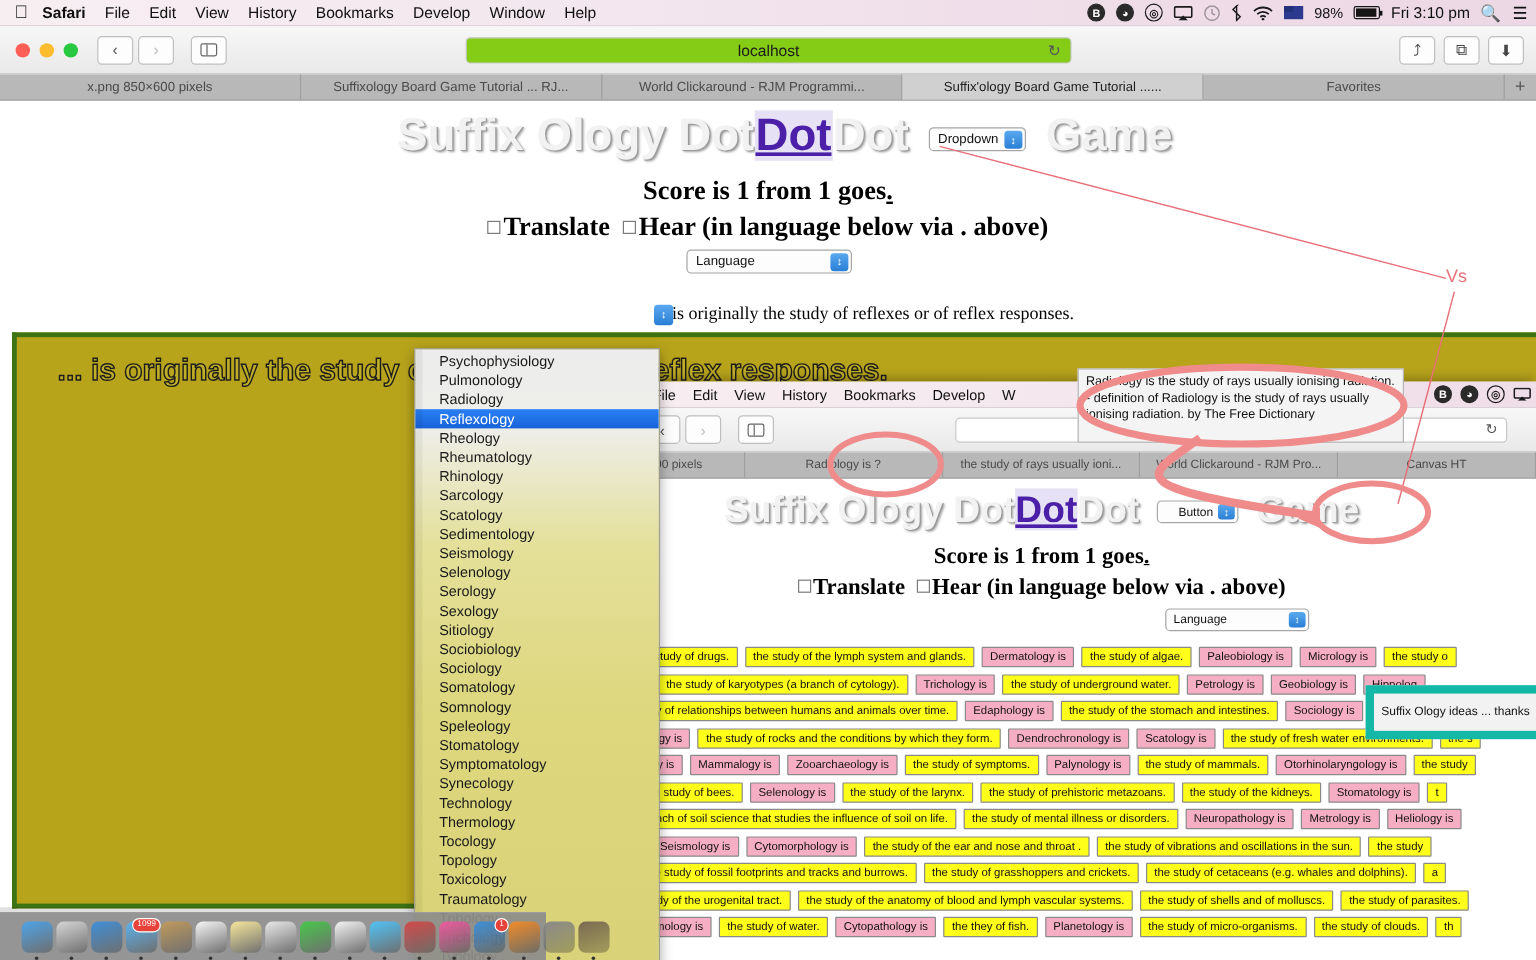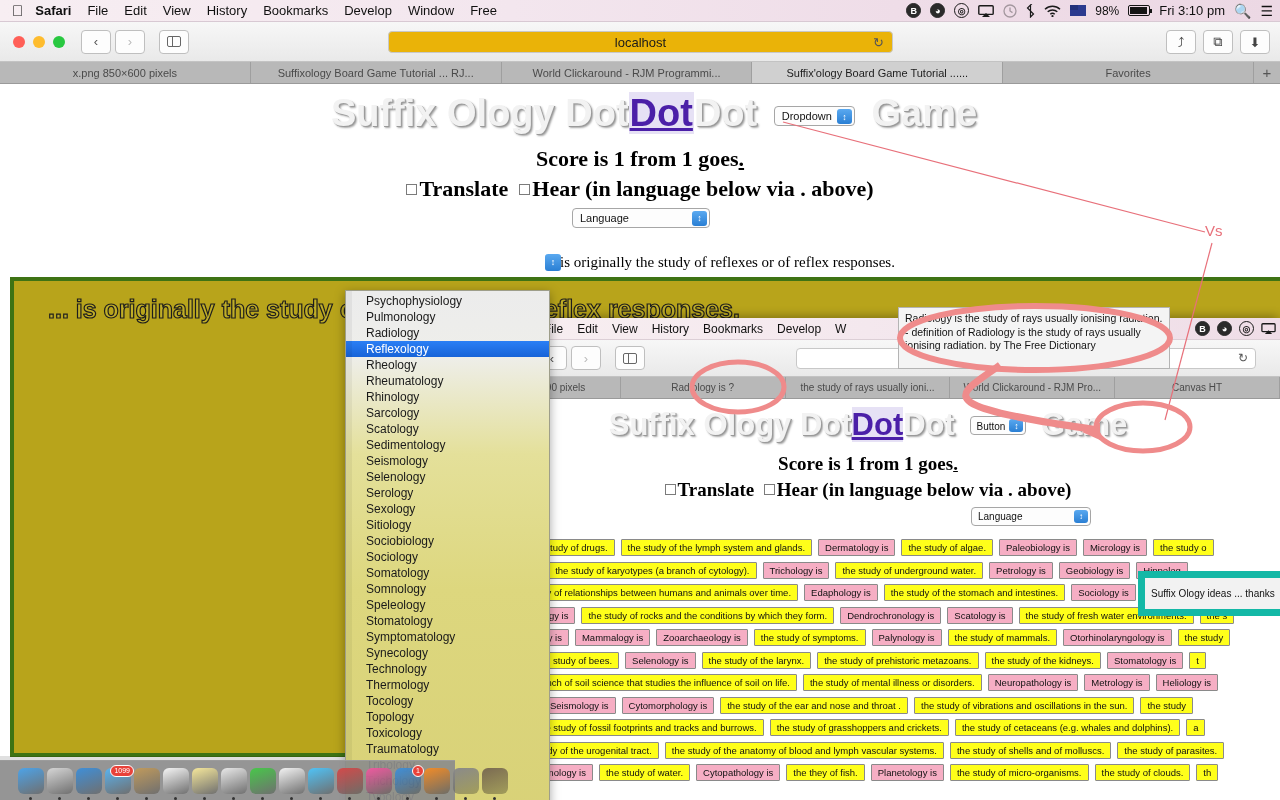--- a/index.html
+++ b/index.html
@@ -60,21 +60,21 @@
     border-radius: 4px; display: flex; align-items: center; justify-content: center;
     font-size: 13px; color: #555;
   }
   .navgrp { display: flex; margin-left: 16px; gap: 4px; }
   .navbtn.dim { color: #bbb; }
   .sidebtn { margin-left: 14px; }
   .sidebar-glyph { width: 14px; height: 11px; border: 1.4px solid #666; border-radius: 2px; position: relative; }
   .sidebar-glyph:after { content:""; position:absolute; left:4px; top:0; bottom:0; width:1.4px; background:#666; }
   .urlbar {
     position: absolute; left: 388px; top: 31px; width: 505px; height: 22px;
-    background: #eab308; border: 1px solid #c8c8c8; border-radius: 4px;
+    background: #84cc16; border: 1px solid #c8c8c8; border-radius: 4px;
     display: flex; align-items: center; justify-content: center;
     font-size: 13px; color: #1a1a1a;
   }
   .urlbar .reload { position: absolute; right: 8px; font-size: 13px; color: #555; }
   .toolbar-right { position: absolute; right: 10px; top: 30px; display: flex; gap: 7px; }
   .tr-btn {
     width: 30px; height: 24px; border: 1px solid #bfbfbf; background: #fdfdfd; border-radius: 4px;
     display:flex; align-items:center; justify-content:center; font-size: 13px; color:#444;
   }
   .tabstrip {
@@ -294,21 +294,21 @@
   <div class="menubar">
     <span class="apple"></span>
     <span class="mi bold">Safari</span>
     <span class="mi">File</span>
     <span class="mi">Edit</span>
     <span class="mi">View</span>
     <span class="mi">History</span>
     <span class="mi">Bookmarks</span>
     <span class="mi">Develop</span>
     <span class="mi">Window</span>
-    <span class="mi">Free</span>
+    <span class="mi">Help</span>
     <span class="right">
       <span class="mb-circ filled">B</span>
       <span class="mb-circ filled">◕</span>
       <span class="mb-circ">◎</span>
       <span class="mb-icon">
         <svg width="16" height="12" viewBox="0 0 16 12">
             <rect x="0.8" y="0.8" width="14.4" height="8.6" rx="1" fill="none" stroke="#1a1a1a" stroke-width="1.4"></rect>
             <polygon points="8,8 12,12 4,12" fill="#1a1a1a"></polygon>
           </svg>
       </span>
@@ -492,21 +492,21 @@
       <div class="inner-tab">x.png 850×600 pixels</div>
       <div class="inner-tab">Radiology is ?</div>
       <div class="inner-tab">the study of rays usually ioni...</div>
       <div class="inner-tab">World Clickaround - RJM Pro...</div>
       <div class="inner-tab">Canvas HT</div>
     </div>
 
     <div class="inner-page">
       <div class="inner-title">
         <span>Suffix Ology Dot</span><span class="dotmid">Dot</span><span>Dot</span>
-        <span class="title-select" style="font-size:10px;height:19px;padding:2px 20px 2px 6px;vertical-align:5px;">
+        <span class="title-select" style="font-size:10px;height:19px;padding:2px 20px 2px 17px;vertical-align:5px;">
           <span>Button</span>
           <span class="arrows" style="width:14px;height:13px;">↕</span>
         </span>
         <span>Game</span>
       </div>
 
       <div class="inner-score">
         <span>Score is 1 from 1 goes</span><u>.</u>
       </div>
 

